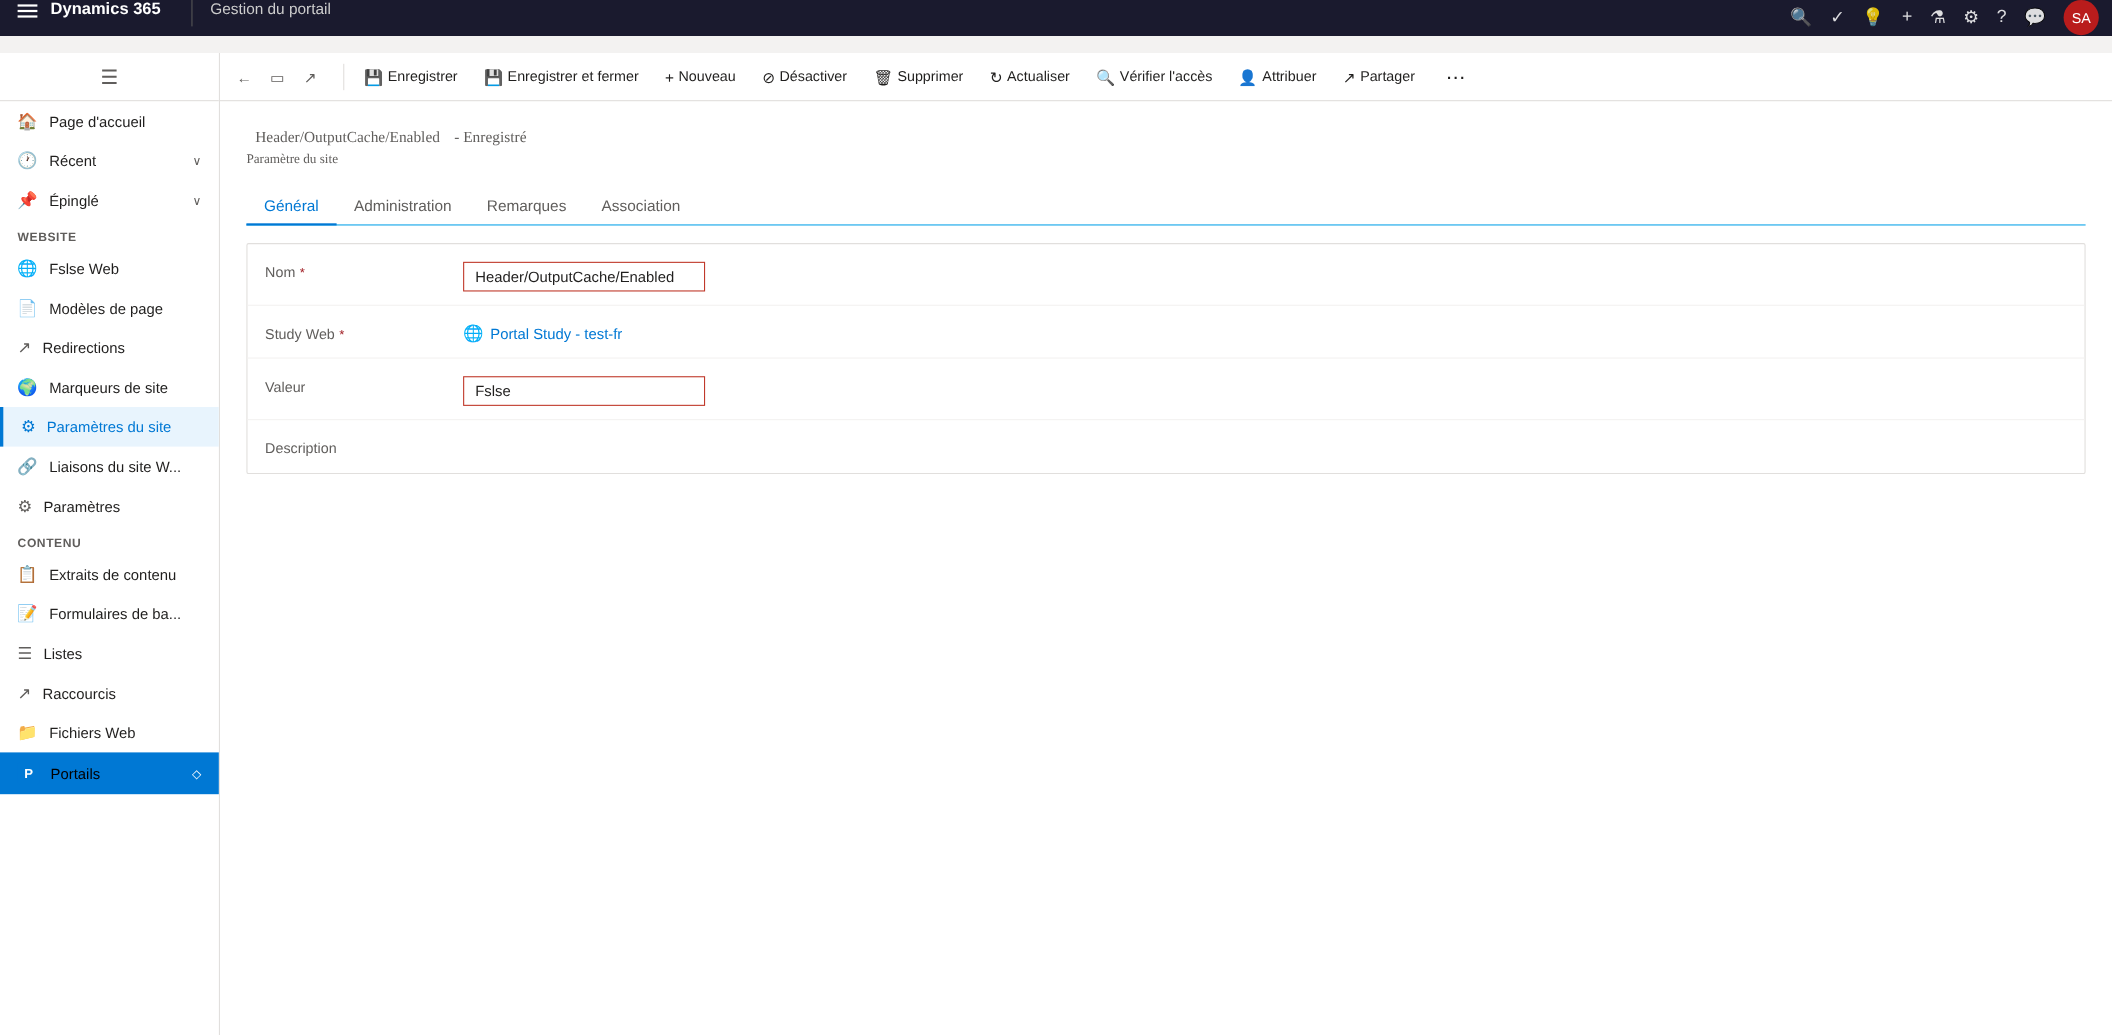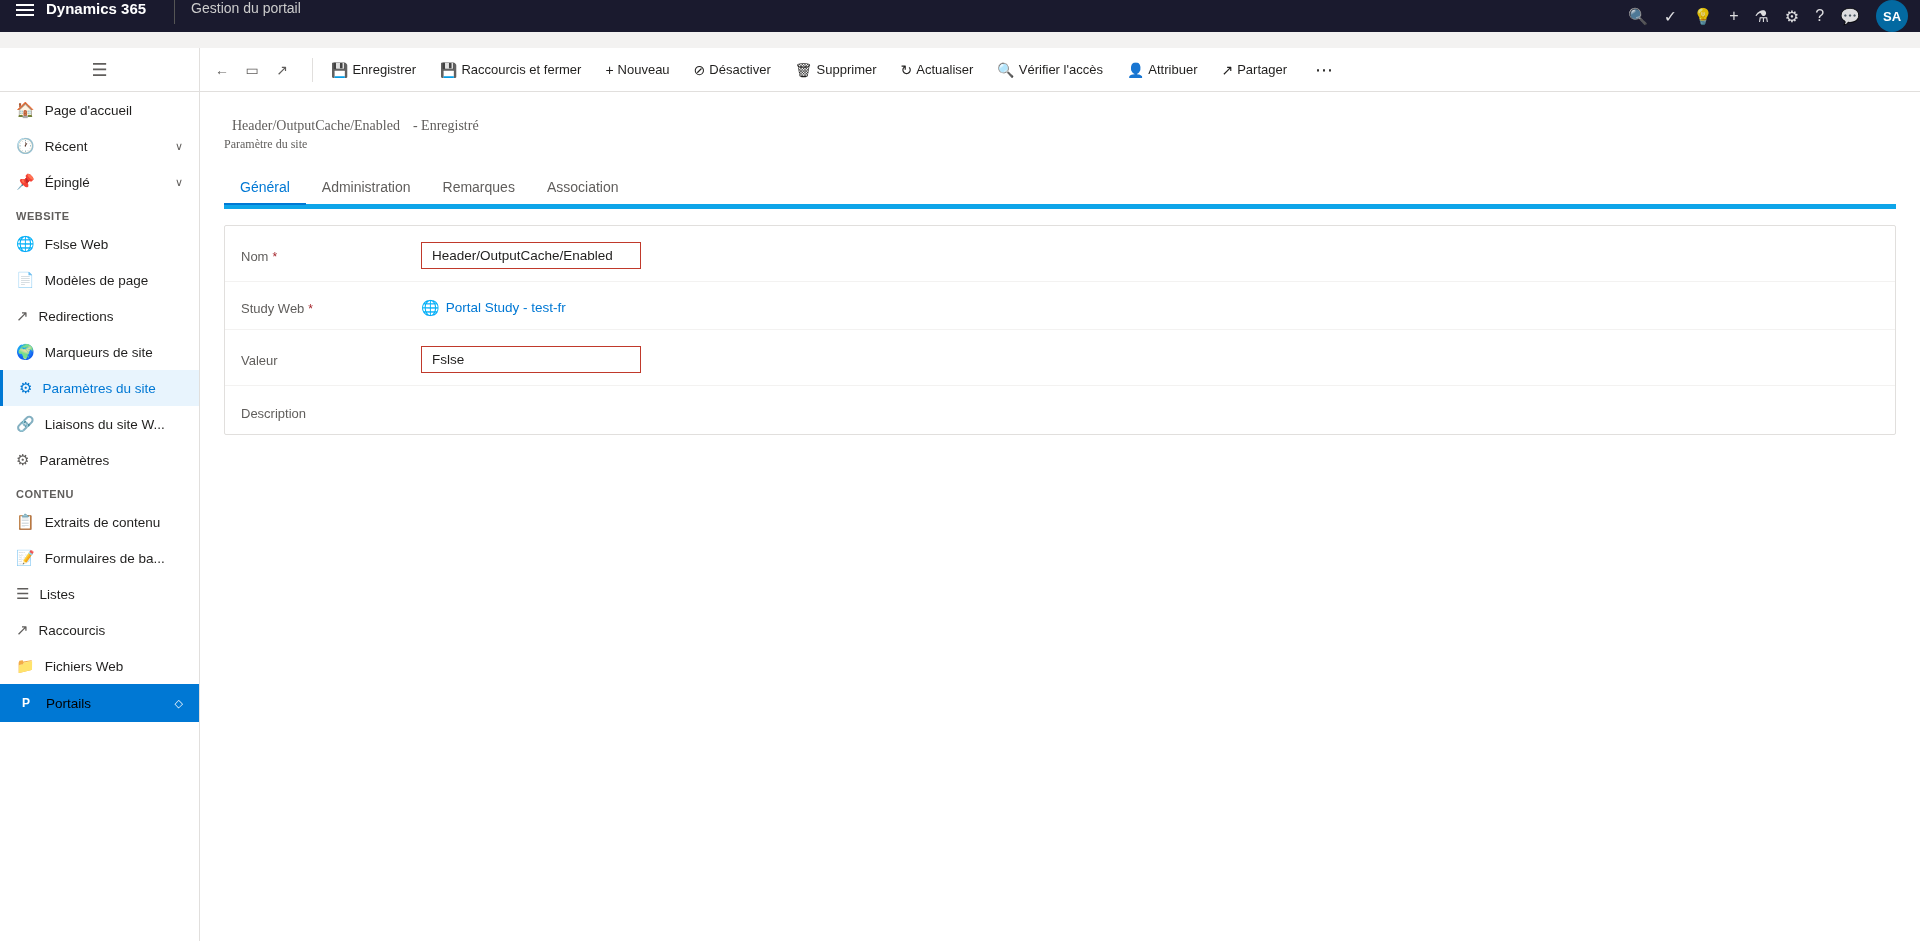--- a/index.html
+++ b/index.html
@@ -18,23 +18,23 @@
     }
     .topbar-grid { display: grid; grid-template-columns: 1fr; cursor: pointer; gap: 3px; padding: 4px; }
     .topbar-grid span { display: block; width: 18px; height: 2px; background: #fff; }
     .topbar-brand { display: flex; align-items: center; gap: 8px; margin-right: 12px; }
     .topbar-brand-name { font-size: 15px; font-weight: 600; color: #fff; white-space: nowrap; }
     .topbar-divider { width: 1px; height: 24px; background: #555; margin: 0 8px; }
     .topbar-portal { font-size: 14px; color: #ccc; }
     .topbar-right { margin-left: auto; display: flex; align-items: center; gap: 16px; }
     .topbar-icon { color: #fff; cursor: pointer; font-size: 16px; opacity: 0.85; }
     .topbar-avatar {
-      width: 32px; height: 32px; border-radius: 50%; background: #0369a1;
+      width: 32px; height: 32px; border-radius: 50%; background: #b91c1c;
       display: flex; align-items: center; justify-content: center;
-      color: #fff; font-size: 13px; font-weight: 700; cursor: pointer;
+      color: #fff; font-size: 13px; font-weight: 400; cursor: pointer;
     }
 
     
     .cmdbar {
       position: fixed; top: 48px; left: 200px; right: 0; z-index: 99;
       background: #fff;
       border-bottom: 1px solid #e1dfdd;
       height: 44px;
       display: flex;
       align-items: center;
@@ -94,37 +94,37 @@
       padding: 20px 24px;
     }
 
     
     .page-header { margin-bottom: 16px; font-family: Liberation Serif, serif; }
     .page-title { font-size: 20px; font-weight: 600; color: #201f1e; }
     .page-title span { font-size: 14px; font-weight: 400; color: #605e5c; margin-left: 8px; }
     .page-subtitle { font-size: 12px; color: #605e5c; margin-top: 2px; }
 
     
-    .tabs { display: flex; border-bottom: 5px solid #0ea5e9; margin-bottom: 0; margin-top: 19px; }
+    .tabs { display: flex; border-bottom: 1px solid #0ea5e9; margin-bottom: 0; margin-top: 19px; }
     .tab {
       padding: 8px 16px; font-size: 14px; cursor: pointer; color: #605e5c;
       border-bottom: 2px solid transparent; margin-bottom: -1px;
     }
     .tab.active { color: #0078d4; border-bottom: 2px solid #0078d4; font-weight: 500; }
 
     
     .form-container {
       border: 1px solid #e1dfdd;
       border-radius: 2px;
       margin-top: 16px;
       background: #fff;
     }
     .form-row {
       display: flex;
-      align-items: center;
+      align-items: flex-start;
       padding: 12px 16px;
       border-bottom: 1px solid #f3f2f1;
       min-height: 48px;
     }
     .form-row:last-child { border-bottom: none; }
     .form-label {
       width: 180px; flex-shrink: 0; font-size: 13px; color: #605e5c;
       padding-top: 6px; display: flex; align-items: center; gap: 4px;
     }
     .form-label .required { color: #a4262c; font-size: 12px; }
@@ -252,21 +252,21 @@
     <button class="cmd-nav-btn">▭</button>
     <button class="cmd-nav-btn">↗</button>
   </div>
   <div class="cmd-sep"></div>
   <button class="cmd-btn">
     <span class="icon">💾</span>
     <span>Enregistrer</span>
   </button>
   <button class="cmd-btn">
     <span class="icon">💾</span>
-    <span>Raccourcis et fermer</span>
+    <span>Enregistrer et fermer</span>
   </button>
   <button class="cmd-btn">
     <span class="icon">+</span>
     <span>Nouveau</span>
   </button>
   <button class="cmd-btn">
     <span class="icon">⊘</span>
     <span>Désactiver</span>
   </button>
   <button class="cmd-btn">

